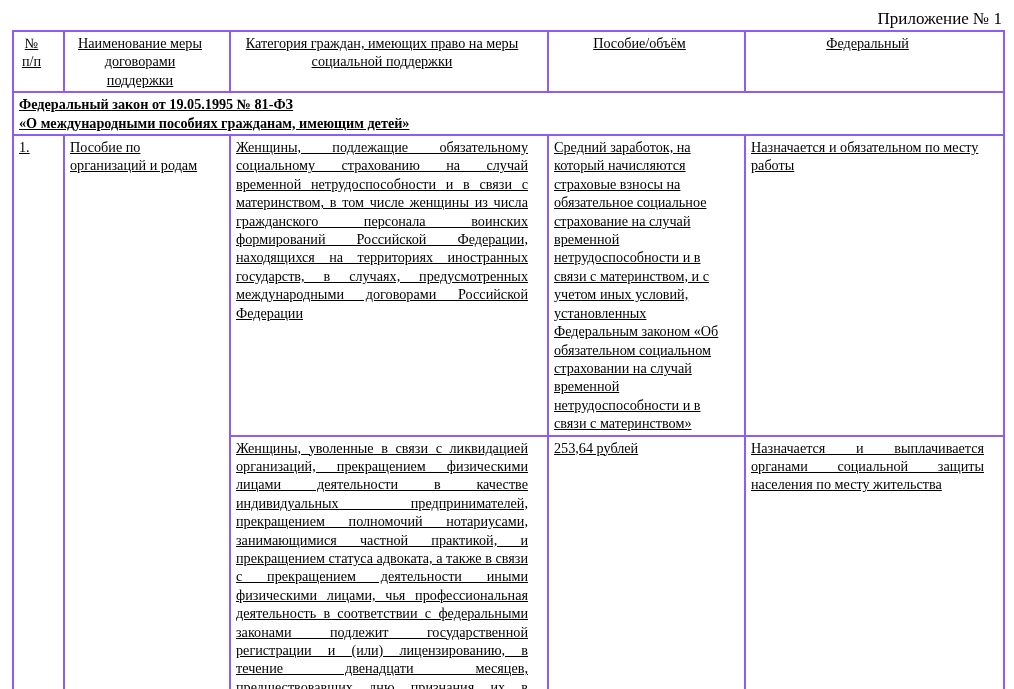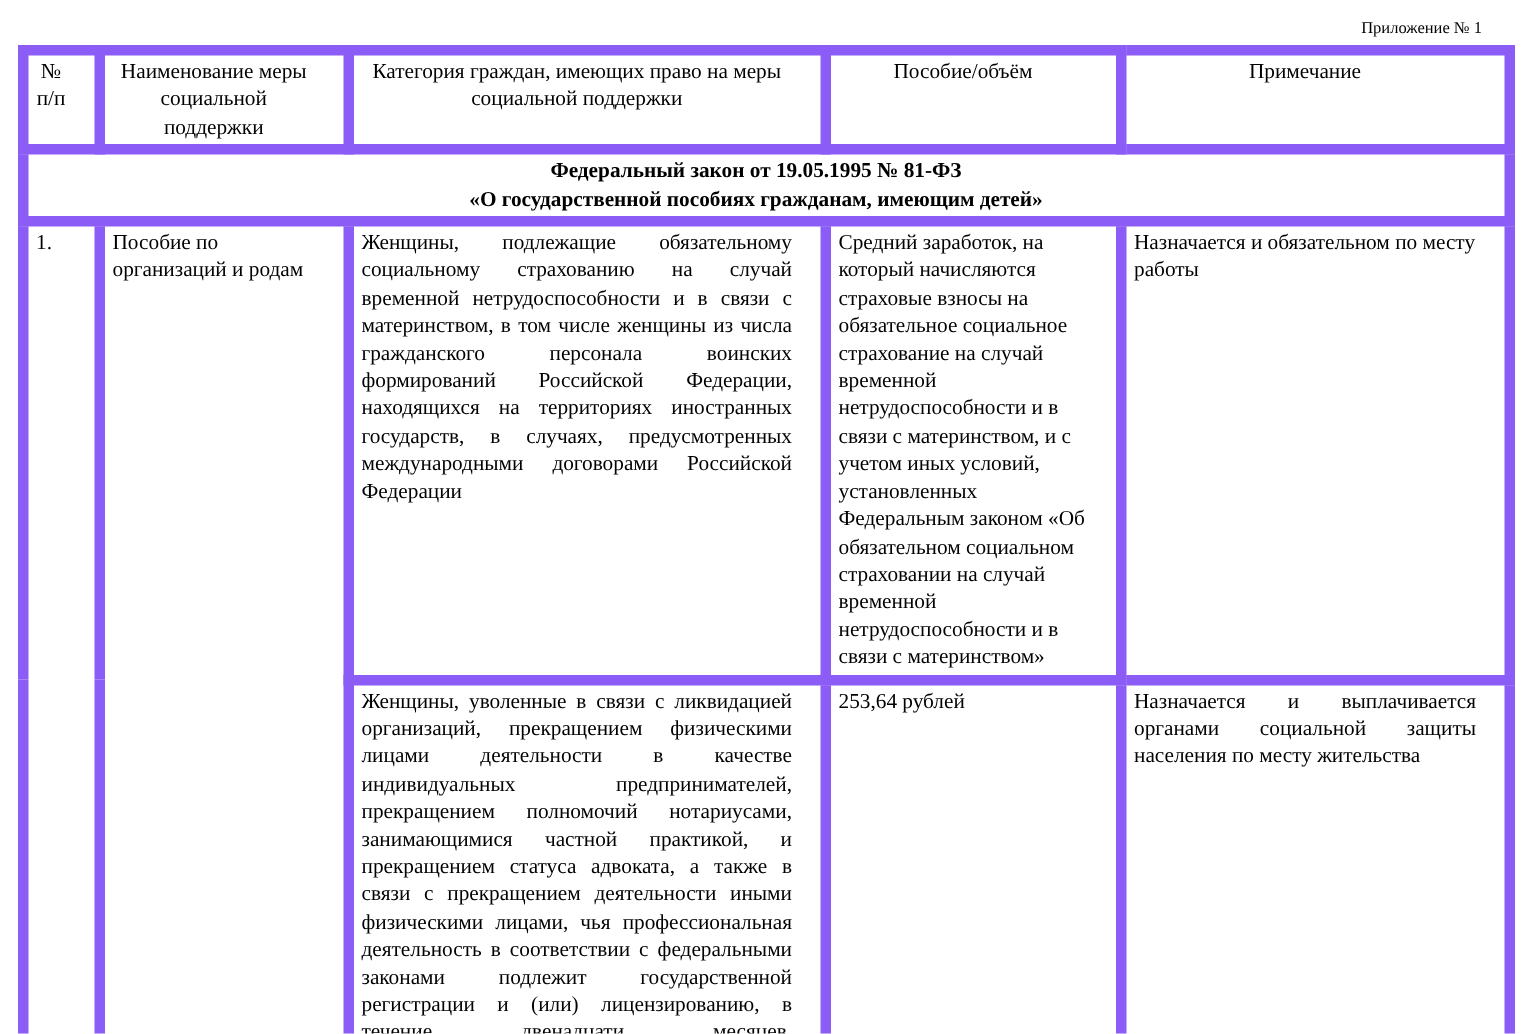--- a/index.html
+++ b/index.html
@@ -1,61 +1,62 @@
 <!DOCTYPE html>
 <html><head>
 <meta charset="utf-8">
 <style>
   html, body { margin: 0; padding: 0; background: #ffffff; }
   body {
     width: 1014px; height: 689px; overflow: hidden; position: relative;
     font-family: "Liberation Serif", serif; color: #000; font-size: 14.2px;
   }
   .appendix {
-    position: absolute; right: 26px; top: 9px; font-size: 11px; line-height: 20px;
+    position: absolute; right: 12px; top: 9px; font-size: 17px; line-height: 20px;
   }
   table.main {
     position: absolute; left: 12px; top: 30px;
     border-collapse: collapse; table-layout: fixed; width: 991px;
   }
   table.main td {
-    border: 7px solid #8b5cf6; vertical-align: top; padding: 2px 19px 2px 5px;
+    border: 2px solid #8b5cf6; vertical-align: top; padding: 2px 19px 2px 5px;
     line-height: 18.4px;
+    text-decoration: underline;
   }
   td.hdr { text-align: center; height: 51px; }
-  td.law { text-align: center; font-weight: bold; padding: 1px 4px 0 4px; height: 34px; line-height: 17.6px; }
+  td.law { text-align: left; font-weight: bold; padding: 1px 4px 0 4px; height: 34px; line-height: 17.6px; }
   td.just { text-align: justify; margin-left: 20px; }
   tr.r1 td { height: 273px; }
   tr.r2 td { height: 272px; }
 </style>
 </head>
 <body>
 
 <div class="appendix">Приложение № 1</div>
 
 <table class="main">
   <colgroup>
     <col style="width:51px">
     <col style="width:166px">
     <col style="width:318px">
     <col style="width:197px">
     <col style="width:259px">
   </colgroup>
   <tbody>
       <tr>
     <td class="hdr">№ п/п</td>
-    <td class="hdr">Наименование меры социальной поддержки</td>
+    <td class="hdr">Наименование меры договорами поддержки</td>
     <td class="hdr">Категория граждан, имеющих право на меры социальной поддержки</td>
     <td class="hdr">Пособие/объём</td>
-    <td class="hdr">Примечание</td>
+    <td class="hdr">Федеральный</td>
   </tr>
   <tr>
     <td class="law" colspan="5">
       <div>Федеральный закон от 19.05.1995 № 81-ФЗ</div>
-      <div>«О государственной пособиях гражданам, имеющим детей»</div>
+      <div>«О международными пособиях гражданам, имеющим детей»</div>
     </td>
   </tr>
   <tr class="r1">
     <td rowspan="2">1.</td>
     <td rowspan="2">Пособие по организаций и родам</td>
     <td class="just">Женщины, подлежащие обязательному социальному страхованию на случай временной нетрудоспособности и в связи с материнством, в том числе женщины из числа гражданского персонала воинских формирований Российской Федерации, находящихся на территориях иностранных государств, в случаях, предусмотренных международными договорами Российской Федерации</td>
     <td>Средний заработок, на который начисляются страховые взносы на обязательное социальное страхование на случай временной нетрудоспособности и в связи с материнством, и с учетом иных условий, установленных Федеральным законом «Об обязательном социальном страховании на случай временной нетрудоспособности и в связи с материнством»</td>
     <td>Назначается и обязательном по месту работы</td>
   </tr>
   <tr class="r2">

